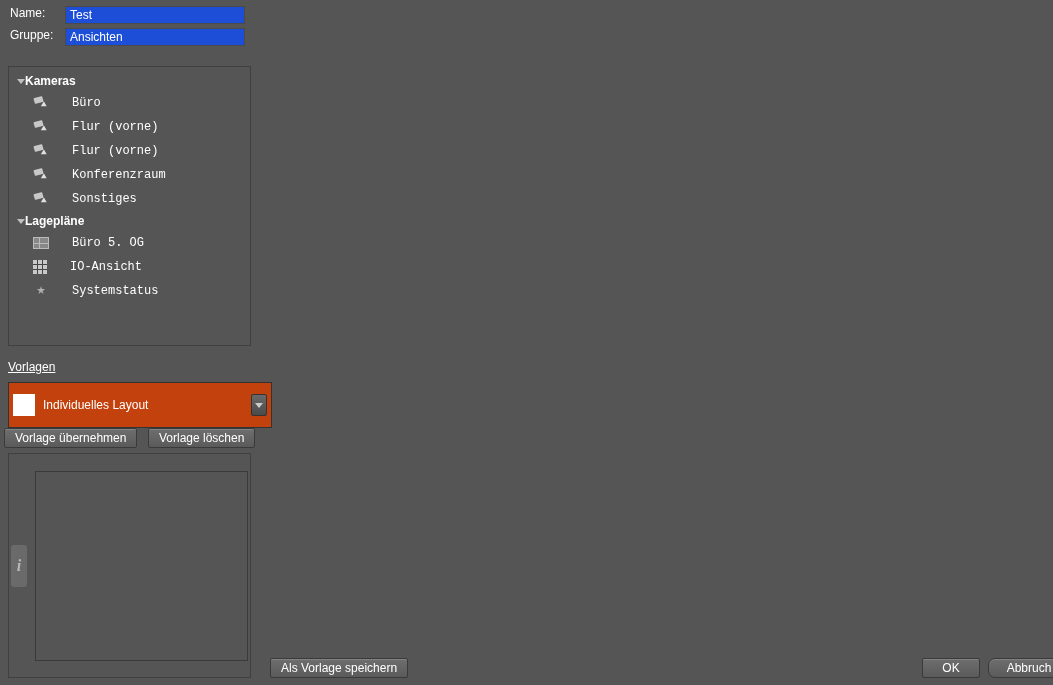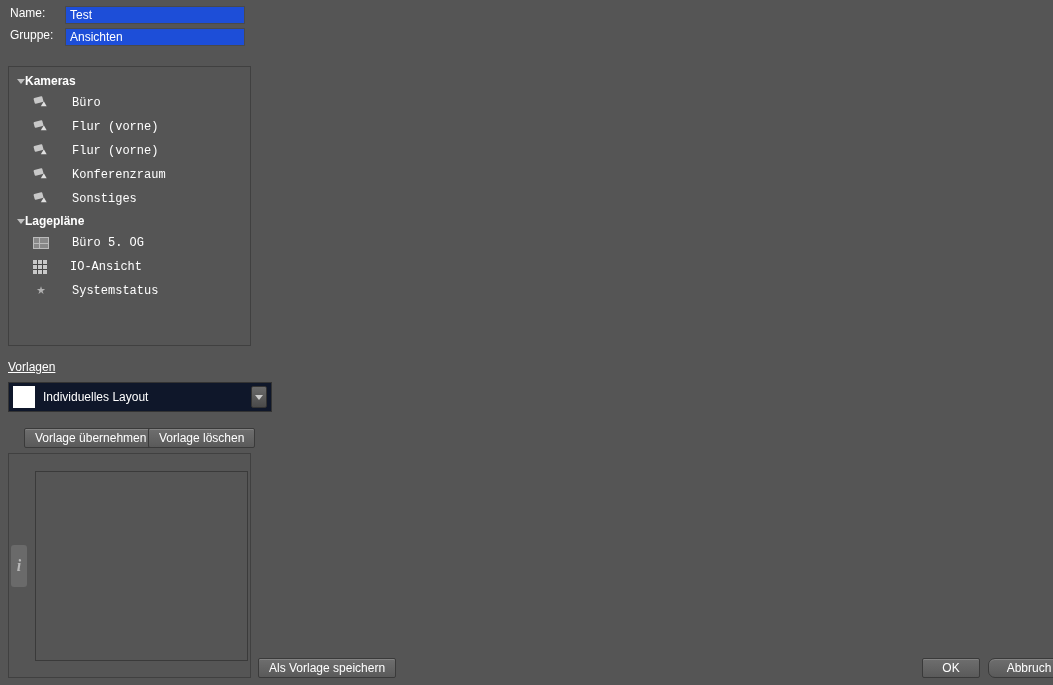--- a/index.html
+++ b/index.html
@@ -141,22 +141,22 @@
     position: absolute;
     left: 8px;
     color: #ffffff;
   }
 
   .templates-label { top: 360px; text-decoration: underline; }
 
   .dropdown {
     position: absolute;
     left: 8px; top: 382px;
-    width: 264px; height: 30px;
-    background: #0f172a;
+    width: 264px; height: 46px;
+    background: #c2410c;
     border: 1px solid #333;
     display: flex; align-items: center;
     padding: 2px 4px;
     gap: 8px;
     cursor: pointer;
   }
   .dropdown .thumb {
     width: 22px; height: 22px;
     border: 2px solid #fff;
     background: #fff;
@@ -183,23 +183,23 @@
     border: 1px solid #3a3a3a;
     border-radius: 2px;
     color: #fff;
     font-family: inherit;
     font-size: 12px;
     padding: 0 10px;
     cursor: pointer;
     box-shadow: inset 0 1px 0 rgba(255,255,255,0.15);
   }
 
-  .btn-apply      { position: absolute; left: 24px;  top: 428px; }
+  .btn-apply      { position: absolute; left: 4px;  top: 428px; }
   .btn-delete     { position: absolute; left: 148px; top: 428px; }
-  .btn-save-tmpl  { position: absolute; left: 258px; top: 658px; }
+  .btn-save-tmpl  { position: absolute; left: 270px; top: 658px; }
   .btn-ok         { position: absolute; left: 922px; top: 658px; width: 58px; }
   .btn-cancel     { position: absolute; left: 988px; top: 658px; width: 82px; border-radius: 7px; }
 
   .preview-panel {
     position: absolute;
     left: 8px; top: 453px;
     width: 243px; height: 225px;
     border: 1px solid #404040;
     background: #555;
     display: flex; align-items: center;

